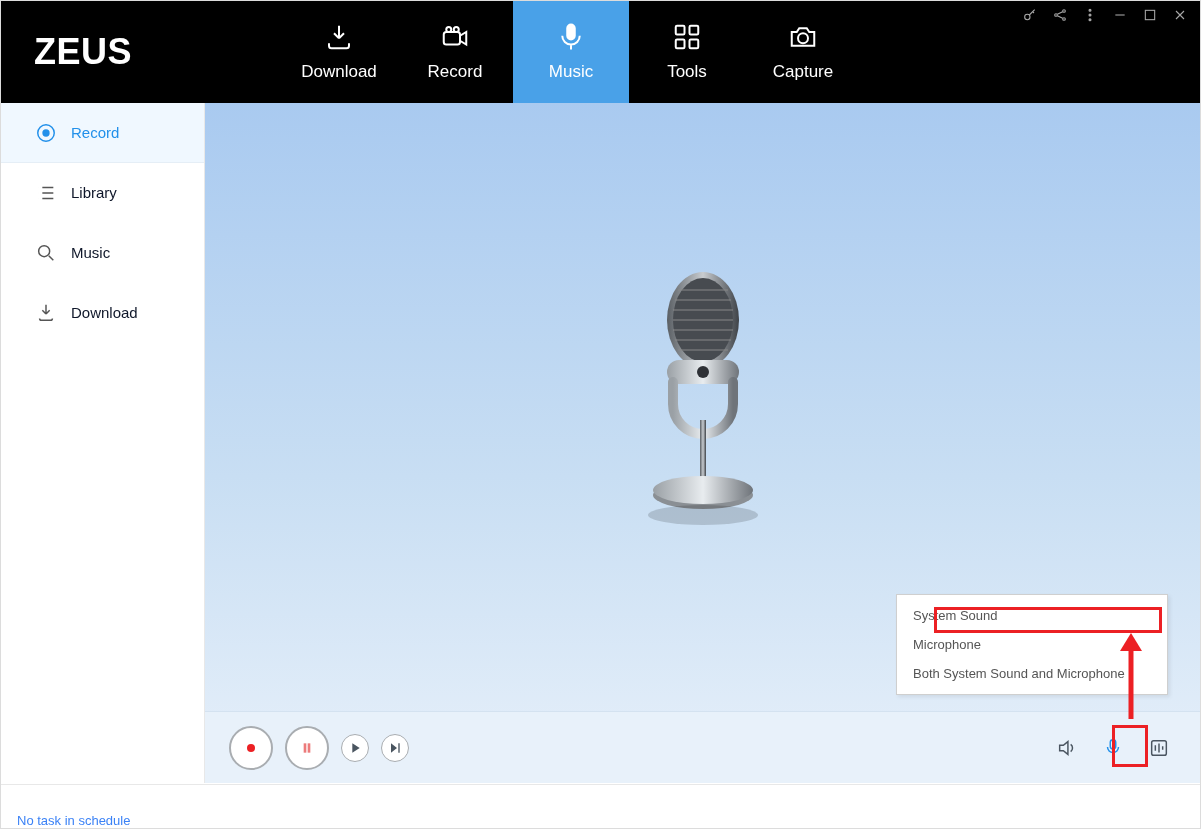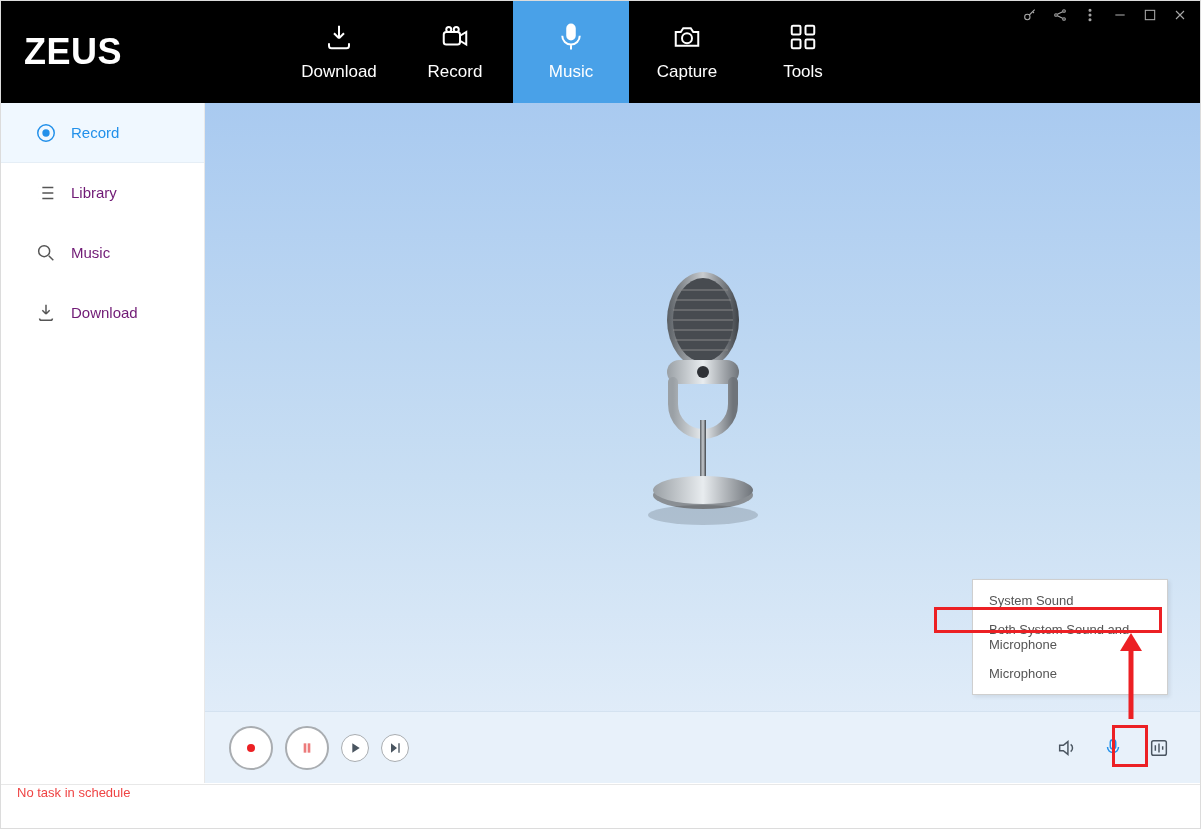--- a/index.html
+++ b/index.html
@@ -18,21 +18,21 @@
     height: 102px;
     background: #000;
     display: flex;
     align-items: stretch;
     color: #fff;
   }
   .logo {
     width: 280px;
     display: flex;
     align-items: center;
-    padding-left: 23px;
+    padding-left: 33px;
     font-size: 36px;
     font-weight: 800;
     letter-spacing: .5px;
     font-family: "Arial Black", Impact, sans-serif;
   }
   .tabs {
     display: flex;
     flex: 1;
   }
   .tab {
@@ -68,21 +68,21 @@
     background: #fff;
     border-right: 1px solid #e8e8e8;
   }
   .side-item {
     height: 60px;
     display: flex;
     align-items: center;
     gap: 14px;
     padding-left: 34px;
     font-size: 15px;
-    color: #701a75;
+    color: #0f172a;
     cursor: pointer;
     border-bottom: 1px solid transparent;
   }
   .side-item.active {
     background: #f0f8ff;
     color: #2290ea;
     border-bottom: 1px solid #e5eef6;
   }
   .side-item svg { width: 22px; height: 22px; stroke: #555; fill: none; stroke-width: 1.6; }
   .side-item.active svg { stroke: #2290ea; }
@@ -120,41 +120,41 @@
   .pb-right { margin-left:auto; display:flex; gap:12px; align-items:center; }
   .pb-icon { width:34px; height:34px; display:flex; align-items:center; justify-content:center; border-radius:4px; cursor:pointer; }
   .pb-icon svg { width:22px; height:22px; stroke:#4a5560; fill:none; stroke-width:1.6; }
   .pb-icon.sel svg { stroke:#2290ea; }
 
   
   .popup {
     position: absolute;
     right: 32px;
     bottom: 88px;
-    width: 196px;
+    width: 272px;
     background: #fff;
     border: 1px solid #cfcfcf;
     padding: 6px 0;
     box-shadow: 2px 2px 4px rgba(0,0,0,.08);
   }
   .popup-item {
     padding: 7px 16px;
     font-size: 13px;
     color: #555;
     cursor:pointer;
   }
 
   
   .status {
     position:absolute; left:0; right:0; bottom:0;
     height: 44px;
     border-top:1px solid #e8e8e8;
-    display:flex; align-items:flex-start;
+    display:flex; align-items:flex-end;
     padding: 0 16px;
-    font-size:13px; color:#ef4444;
+    font-size:13px; color:#3b82f6;
     background:#fff;
   }
 
   
   .anno-box {
     position:absolute;
     border: 3px solid #ec2024;
     pointer-events:none;
   }
   .anno-arrow {
@@ -192,34 +192,34 @@
         <svg viewBox="0 0 24 24">
             <rect x="9" y="2" width="6" height="12" rx="3" fill="#fff"></rect>
             <path d="M5 11a7 7 0 0014 0M12 18v4"></path>
           </svg>
         <span>Music</span>
       </div>
 
 
       <div class="tab">
         <svg viewBox="0 0 24 24">
-            <path d="M3 8h4l2-3h6l2 3h4v11H3z"></path>
-            <circle cx="12" cy="13" r="4"></circle>
-          </svg>
-        <span>Capture</span>
-      </div>
-
-      <div class="tab">
-        <svg viewBox="0 0 24 24">
             <rect x="3" y="3" width="7" height="7" rx="1"></rect>
             <rect x="14" y="3" width="7" height="7" rx="1"></rect>
             <rect x="3" y="14" width="7" height="7" rx="1"></rect>
             <rect x="14" y="14" width="7" height="7" rx="1"></rect>
           </svg>
         <span>Tools</span>
+      </div>
+
+      <div class="tab">
+        <svg viewBox="0 0 24 24">
+            <path d="M3 8h4l2-3h6l2 3h4v11H3z"></path>
+            <circle cx="12" cy="13" r="4"></circle>
+          </svg>
+        <span>Capture</span>
       </div>
 
     </div>
 
     <div class="winctrl">
       <svg viewBox="0 0 24 24">
           <circle cx="8" cy="15" r="4"></circle>
           <path d="M11 12l8-8m-3 3l2 2"></path>
         </svg>
       <svg viewBox="0 0 24 24">
@@ -317,22 +317,22 @@
           <rect x="72" y="150" width="6" height="60" fill="url(#m2)"></rect>
 
           <ellipse cx="75" cy="225" rx="50" ry="14" fill="url(#base)"></ellipse>
           <ellipse cx="75" cy="220" rx="50" ry="14" fill="url(#m1)"></ellipse>
           <ellipse cx="75" cy="245" rx="55" ry="10" fill="rgba(0,0,0,.15)"></ellipse>
         </svg>
       </div>
 
       <div class="popup">
         <div class="popup-item">System Sound</div>
+        <div class="popup-item">Microphone</div>
         <div class="popup-item">Both System Sound and Microphone</div>
-        <div class="popup-item">Microphone</div>
       </div>
 
       <div class="playbar">
         <div class="pb-left">
           <div class="pb-btn">
             <svg viewBox="0 0 24 24">
                 <circle cx="12" cy="12" r="6" fill="#ec2024"></circle>
               </svg>
           </div>
           <div class="pb-btn">

